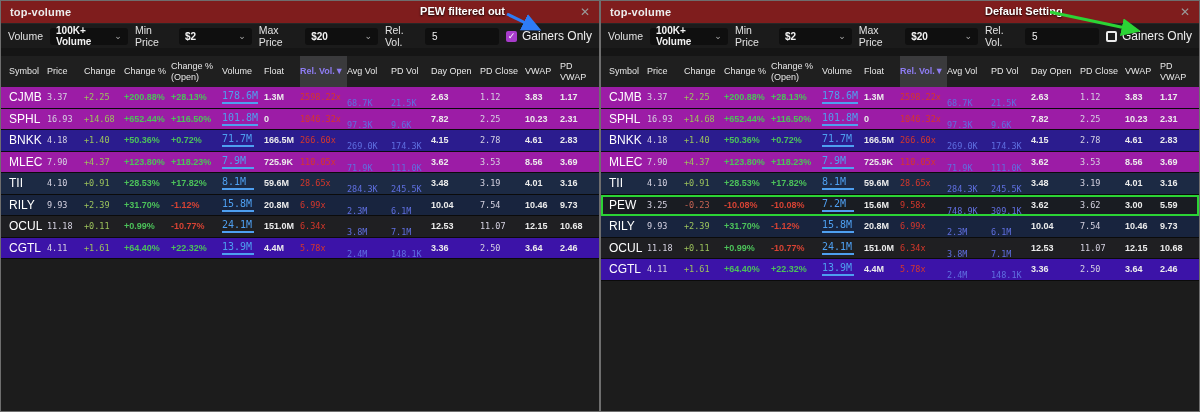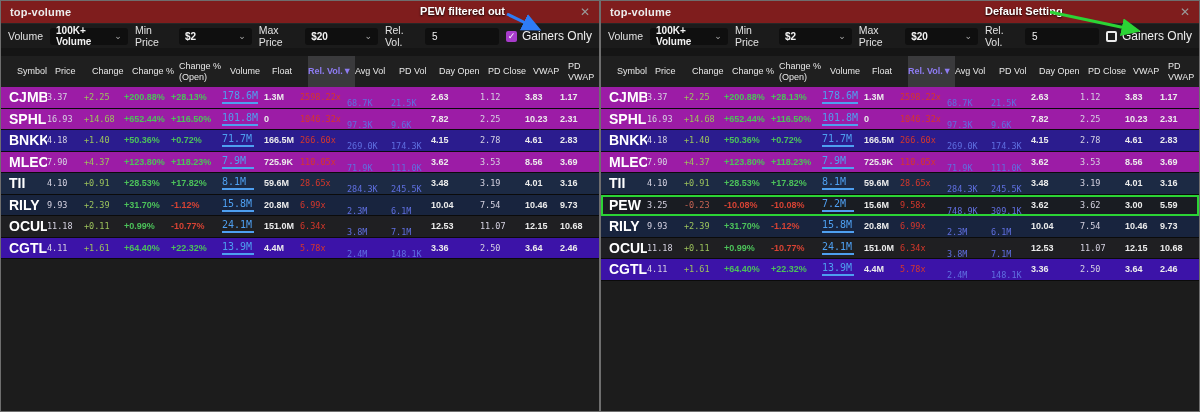--- a/index.html
+++ b/index.html
@@ -25,29 +25,29 @@
     font-family:"Liberation Sans",sans-serif;}
   .checkbox{width:11px;height:11px;border-radius:2px;box-sizing:border-box;flex:0 0 auto;
     font-size:9px;line-height:11px;text-align:center;color:#fff;cursor:default;}
   .checkbox.checked{background:var(--checkbox_checked,#A83BCB);}
   .checkbox.unchecked{background:#1B1B1B;border:2px solid #ECECEC;}
   .cblabel{font-size:12px;color:#F0F0F0;white-space:nowrap;margin-left:-2px;}
   .gap{height:8px;background:#151515;}
   
   :root{--cols:38px 37px 40px 47px 51px 42px 36px 47px 44px 40px 49px 45px 35px 39px;}
   .thead{display:grid;grid-template-columns:var(--cols);height:31px;background:#1F1F1F;
-    background:var(--header_bg,#1F1F1F);align-items:center;font-size:9px;color:#E8E8E8;padding-left:16px;}
+    background:var(--header_bg,#1F1F1F);align-items:center;font-size:9px;color:#E8E8E8;padding-left:8px;}
   .th{padding-right:3px;line-height:1.15;}
   .th.sorted{background:var(--sorted_header_bg,#3A3A3C);color:var(--sorted_header_text,#8E7CF2);
     height:100%;display:flex;align-items:center;font-weight:bold;}
   .trow{display:grid;grid-template-columns:var(--cols);height:21.5px;align-items:center;
     padding-left:8px;border-bottom:1px solid #0B0B0B;box-sizing:border-box;font-size:9.5px;color:#ECECEC;}
   .trow.hl{outline:2px solid var(--row_highlight_border,#2BD435);outline-offset:-2px;}
   .cell{padding-right:3px;white-space:nowrap;overflow:hidden;}
-  .c-symbol{font-weight:bold;font-size:14px;color:#FFFFFF;}
+  .c-symbol{font-weight:normal;font-size:12px;color:#FFFFFF;}
   .c-price,.c-change,.c-rel_vol,.c-avg_vol,.c-pd_vol,.c-pd_close{
     font-family:"DejaVu Sans Mono",monospace;font-size:8.5px;color:#D6D3E2;}
   .c-change_pct,.c-change_pct_open,.c-float,.c-day_open,.c-vwap,.c-pd_vwap{font-weight:bold;font-size:9px;}
   .c-change.pos{color:var(--pos_green_muted,#9CC35C);}
   .c-change.neg{color:var(--neg_red_muted,#C86454);}
   .c-change_pct.pos,.c-change_pct_open.pos{color:var(--pos_green,#4CC25A);}
   .c-change_pct.neg,.c-change_pct_open.neg{color:var(--neg_red,#D74334);}
   .c-rel_vol{color:var(--relvol_red,#D5372B);}
   .c-avg_vol,.c-pd_vol{color:var(--vol_blue,#5F6FE0);margin-top:12px;}
   .vol-link{font-family:"DejaVu Sans Mono",monospace;font-size:10px;color:var(--link_blue,#4E9FF0);

